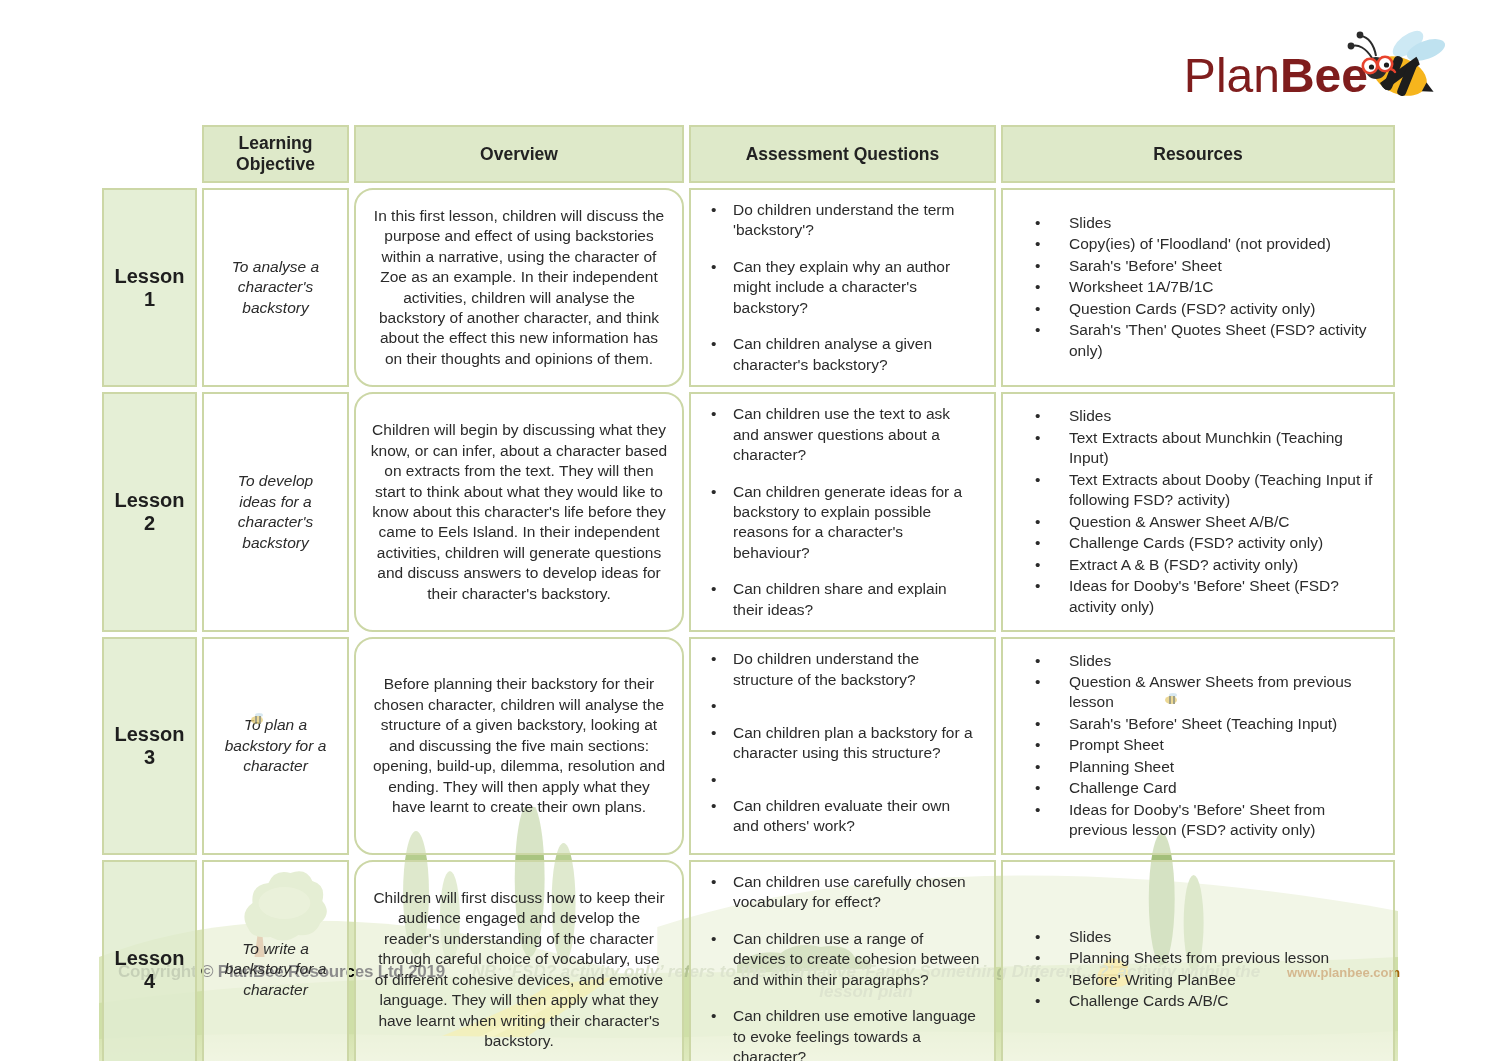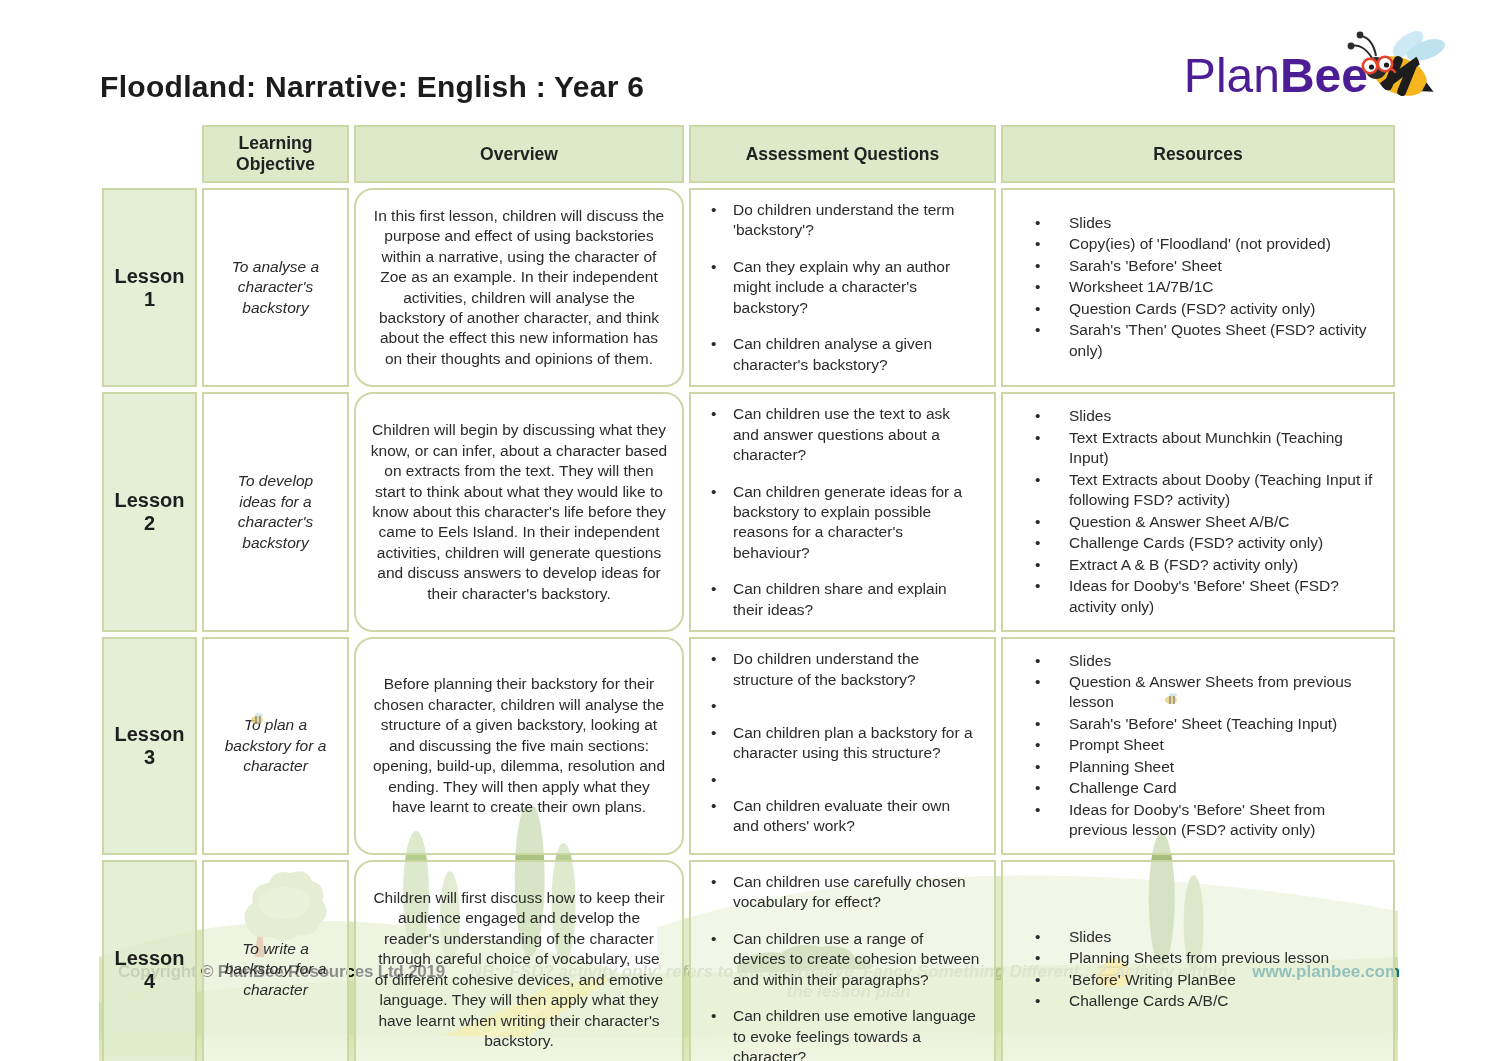--- a/index.html
+++ b/index.html
@@ -14,21 +14,21 @@
   }
   .page { position:absolute; inset:0; }
 
   
   .page-title {
     position:absolute; left:100px; top:70px; margin:0;
     font-size:30px; font-weight:600; letter-spacing:.3px; color:#1c1c1c;
   }
   .logo {
     position:absolute; top:52px; right:132px;
-    font-size:48px; color:#4c1d95; line-height:1;
+    font-size:48px; color:#7f1d1d; line-height:1;
   }
   .logo-plan { font-weight:400; }
   .logo-bee  { font-weight:700; }
   .logo-bee-icon { position:absolute; right:-78px; top:-24px; }
 
   
   .table-wrap { position:absolute; left:97px; top:120px; width:1303px; }
 
   .landscape {
     position:absolute; left:2px; right:2px; bottom:6px; height:272px;
@@ -81,28 +81,27 @@
   .copyright {
     font-weight:700; font-size:17px; letter-spacing:-.2px; color:#000;
     white-space:nowrap;
     padding-left:18px;
   }
   .fsd-note {
     flex:1; text-align:center;
     font-size:17px; font-weight:700; font-style:italic; color:#b4c394;
     padding:0 20px;
   }
-  .website { font-weight:700; font-size:17px; color:#0f766e; white-space:nowrap; }
+  .website { font-weight:700; font-size:13px; color:#a16207; white-space:nowrap; }
 </style>
 </head>
 <body>
 
 <div class="page">
 
-  <h1 class="page-title">Floodland: Narrative: English : Year 6</h1>
 
   <div class="logo">
     <span class="logo-plan">Plan</span><span class="logo-bee">Bee</span>
     <svg class="logo-bee-icon" width="104" height="80" viewBox="0 0 104 80">
 
       <ellipse cx="66" cy="16" rx="18" ry="9" fill="#cde9f4" transform="rotate(-38 66 16)"></ellipse>
       <ellipse cx="84" cy="22" rx="20" ry="9" fill="#bfe2f0" transform="rotate(-20 84 22)"></ellipse>
 
       <path d="M30,30 C24,20 16,16 10,18" stroke="#2b2b2b" stroke-width="2" fill="none"></path>
       <path d="M34,28 C32,16 26,9 19,8" stroke="#2b2b2b" stroke-width="2" fill="none"></path>

